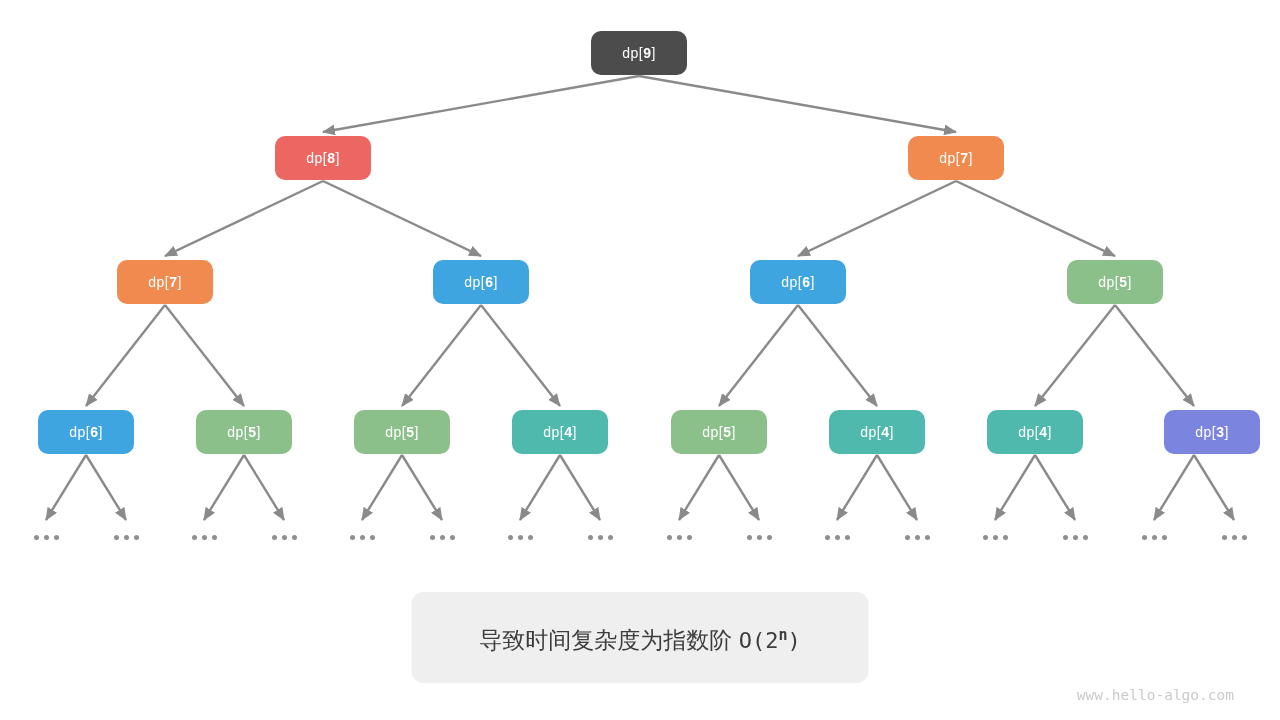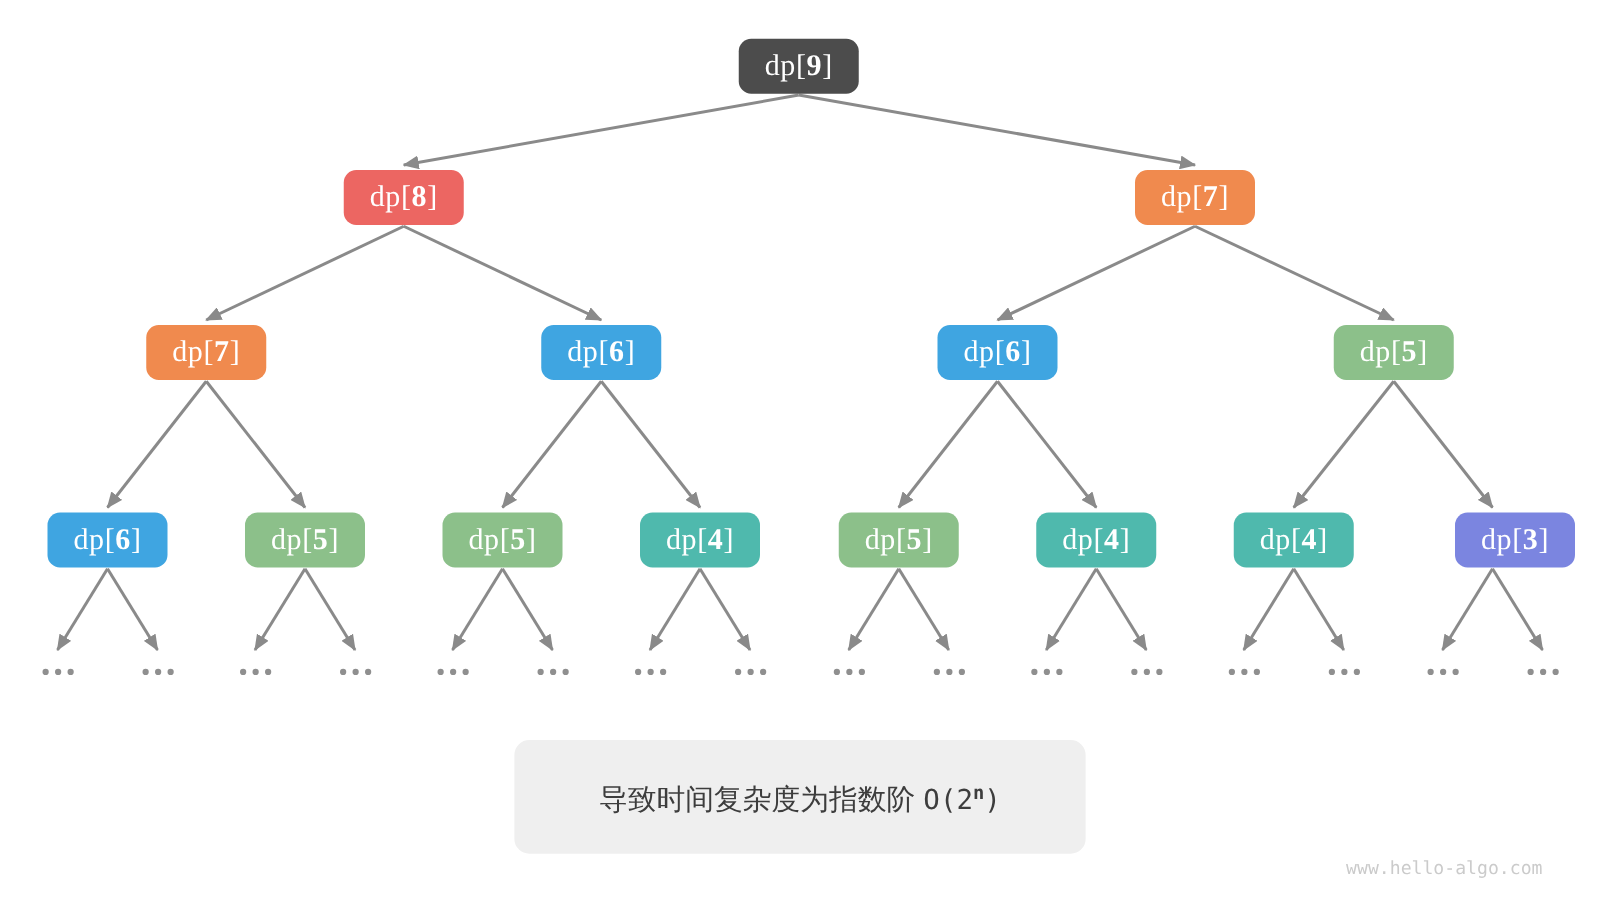--- a/index.html
+++ b/index.html
@@ -21,22 +21,22 @@
     width: 96px;
     height: 44px;
     border-radius: 10px;
     display: flex;
     align-items: center;
     justify-content: center;
     box-sizing: border-box;
   }
   .node-label {
     color: #ffffff;
-    font-family: Liberation Serif, serif;
-    font-size: 24px;
+    font-family: Liberation Sans, sans-serif;
+    font-size: 14px;
     letter-spacing: 0.5px;
     white-space: nowrap;
   }
   .node-label b { font-weight: bold; }
   .ellipsis {
     position: absolute;
     display: flex;
     align-items: center;
     gap: 5px;
   }

